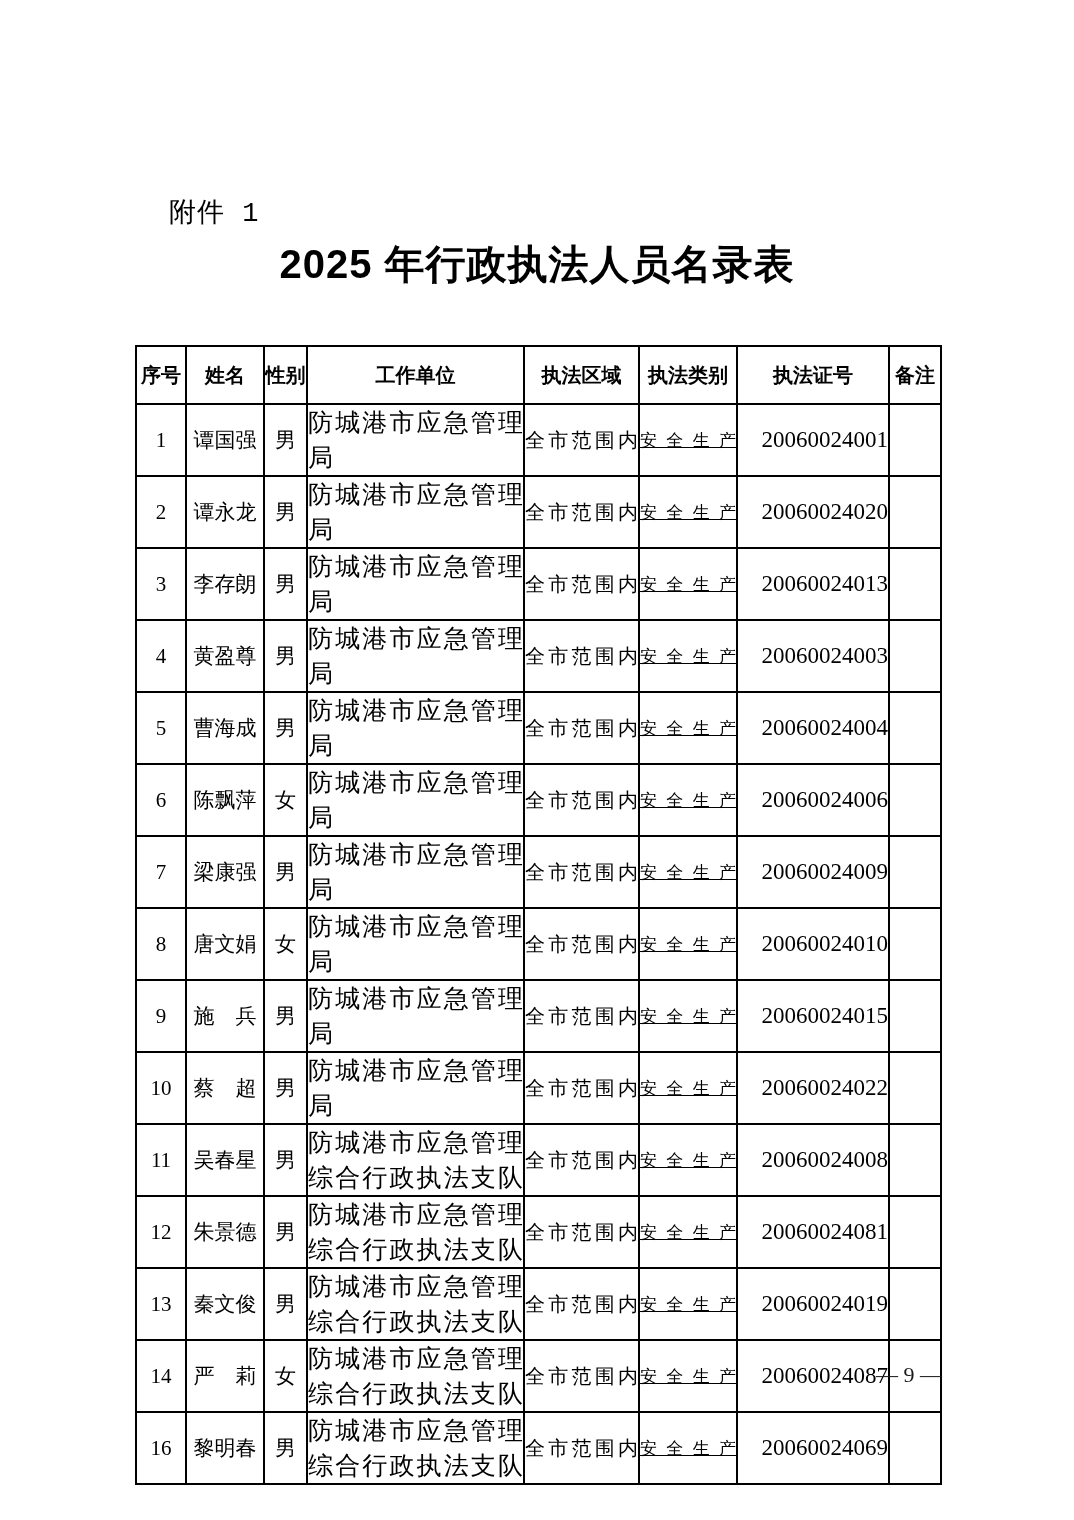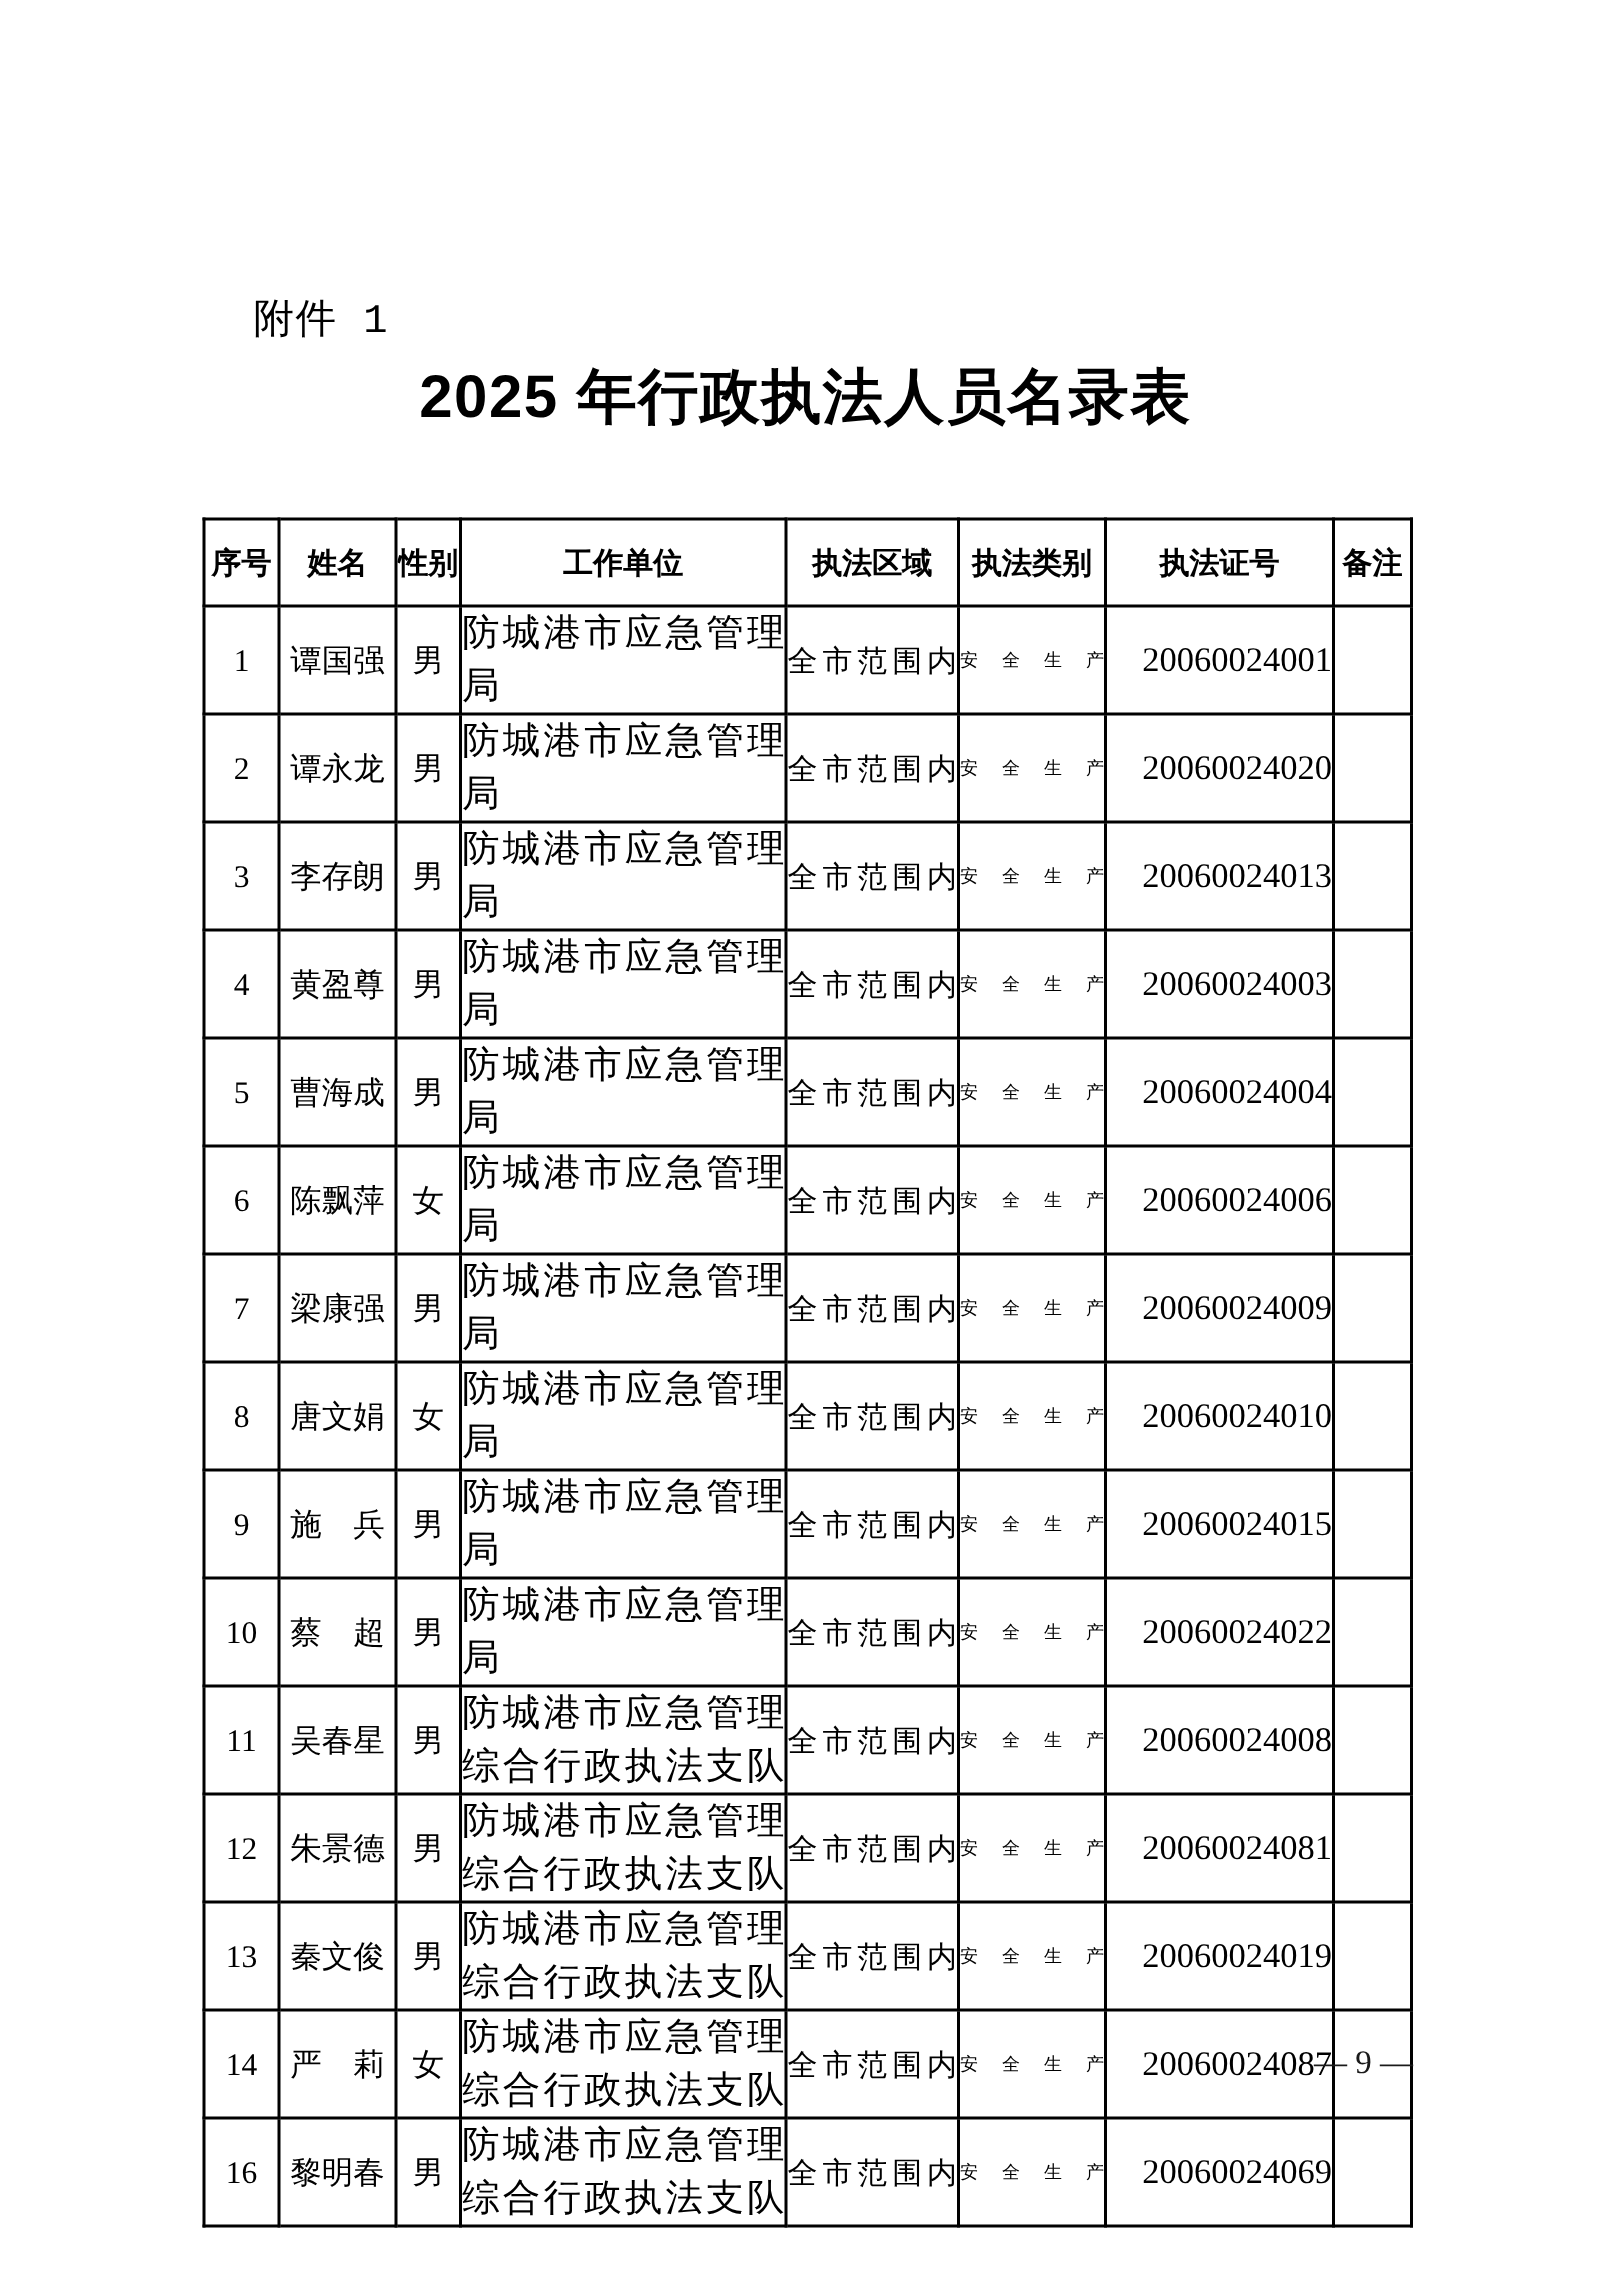--- a/index.html
+++ b/index.html
@@ -63,24 +63,25 @@
     text-align-last: justify;
     word-break: break-all;
   }
   .c-area {
     font-size: 20px;
     padding: 0 5px;
     text-align: justify;
     text-align-last: justify;
   }
   .c-cat {
-    font-size: 12px;
+    font-size: 17px;
     padding: 0 7px;
     text-align: justify;
     text-align-last: justify;
+    text-decoration: underline;
   }
   .c-cert {
     text-align: right;
     font-size: 23px;
     font-family: "Liberation Serif", "DejaVu Serif", serif;
   }
   .c-remark { text-align: center; font-size: 20px; }
   .pagenum {
     position: absolute;
     top: 1362px;

